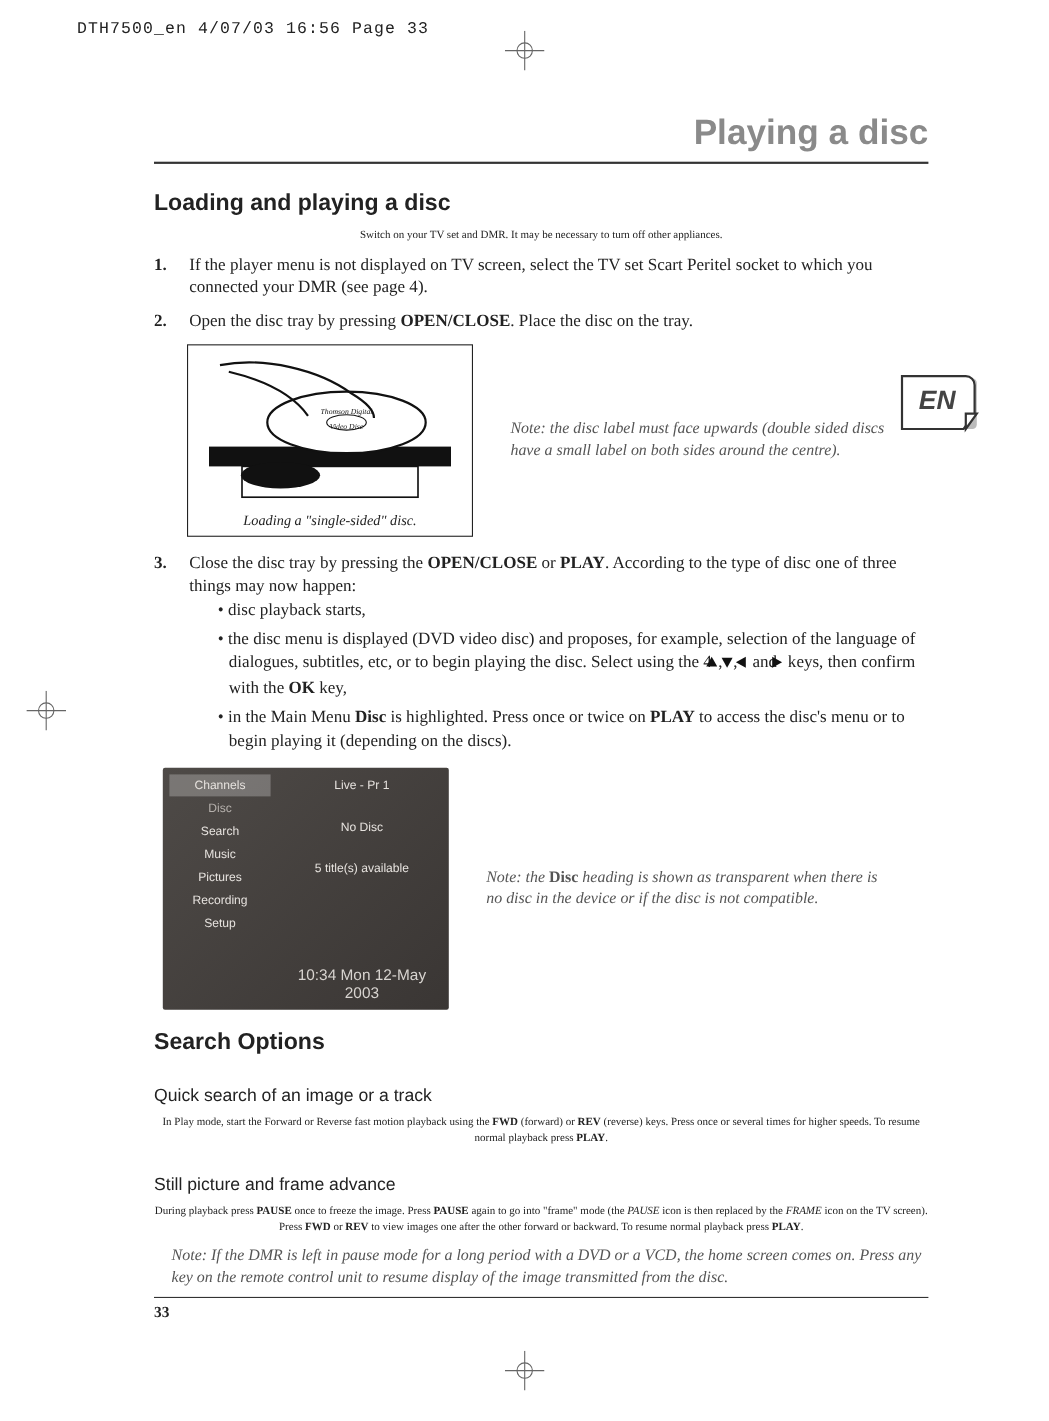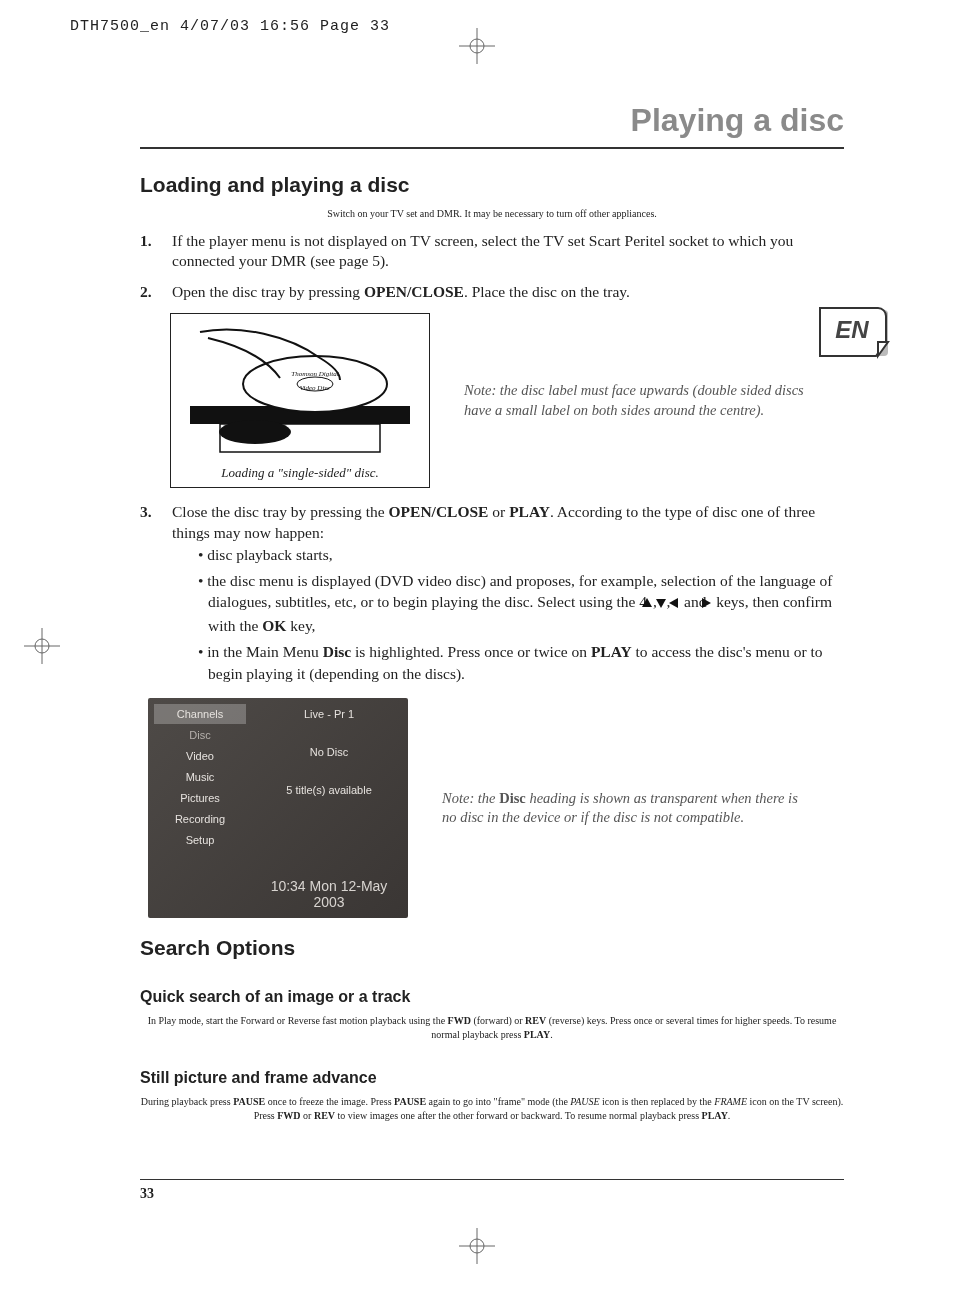--- a/index.html
+++ b/index.html
@@ -60,42 +60,42 @@
   .fig-box .tray-drawing {
     flex:1; width:100%; display:flex; align-items:center; justify-content:center;
   }
   .fig-caption { font-style: italic; font-size: 13px; }
   .note {
     font-style: italic; color: #555; font-size: 14.5px; line-height: 1.35;
     max-width: 360px;
   }
   
   .lang-badge {
-    position: absolute; top: 302px; right: 60px;
+    position: absolute; top: 336px; right: 60px;
     width: 78px; height: 60px;
   }
   
   .menu-row { display:flex; gap:34px; align-items:center; margin: 8px 0 18px 8px;}
   .menu-shot {
     width: 260px; border-radius: 2px;
     background: linear-gradient(135deg, #4e4a47 0%, #3a3634 100%);
     font-family: Verdana, Arial, sans-serif;
     font-size: 11px; color: #e6e2de; padding: 6px 6px;
   }
   .menu-grid { display:flex;text-align:center; }
   .menu-col-l { width: 92px; display:flex; flex-direction:column; gap:1px;}
   .menu-col-r { flex:1; display:flex; flex-direction:column; gap:18px; padding-left:10px;}
   .menu-item { padding: 4px 6px; }
   .menu-item.sel { background: rgba(255,255,255,0.25); }
   .menu-item.dim { color:#b5b0ac; }
   .menu-spacer { flex:1; min-height: 40px; }
   .menu-time { font-size: 14px; color:#d8d4d0; padding:2px 6px;}
   h3.sub {
     font-family: Verdana, Arial, sans-serif;
-    font-size: 16px; font-weight: 700;
+    font-size: 16px; font-weight: 400;
     margin: 28px 0 8px 0;
   }
   .note-inline {
     font-style: italic; color:#555; font-size:14.5px; line-height:1.35;
     padding-left: 16px; margin-top:4px;
   }
   .pagenum {
     position:absolute; bottom:0; left:0; right:0;
     border-top:1px solid #333; text-align:left; font-weight:700;
     font-size:14px; padding-top:6px;
@@ -143,21 +143,21 @@
 
 <div class="page">
   <div class="title-bar">Playing a disc</div>
 
   <h2 class="section">Loading and playing a disc</h2>
   <p class="body">Switch on your TV set and DMR. It may be necessary to turn off other appliances.</p>
 
   <ol class="steps">
     <li>
       <span class="num">1.</span>
-      <span class="txt">If the player menu is not displayed on TV screen, select the TV set Scart Peritel socket to which you connected your DMR (see page 5).</span>
+      <span class="txt">If the player menu is not displayed on TV screen, select the TV set Scart Peritel socket to which you connected your DMR (see page 4).</span>
     </li>
     <li>
       <span class="num">2.</span>
       <span class="txt">
         <span>Open the disc tray by pressing </span><span class="bold">OPEN/CLOSE</span><span>. Place the disc on the tray.</span>
       </span>
     </li>
   </ol>
 
   <div class="fig-row">
@@ -211,21 +211,21 @@
       </span>
     </li>
   </ol>
 
   <div class="menu-row">
     <div class="menu-shot">
       <div class="menu-grid">
         <div class="menu-col-l">
           <div class="menu-item sel">Channels</div>
           <div class="menu-item dim">Disc</div>
-          <div class="menu-item">Video</div>
+          <div class="menu-item">Search</div>
           <div class="menu-item">Music</div>
           <div class="menu-item">Pictures</div>
           <div class="menu-item">Recording</div>
           <div class="menu-item">Setup</div>
         </div>
         <div class="menu-col-r">
           <div class="menu-item">Live - Pr 1</div>
           <div class="menu-item">No Disc</div>
           <div class="menu-item">5 title(s) available</div>
           <div class="menu-spacer"></div>
@@ -242,15 +242,16 @@
 
   <h3 class="sub">Quick search of an image or a track</h3>
   <p class="body">
     <span>In Play mode, start the Forward or Reverse fast motion playback using the </span><span class="bold">FWD</span><span> (forward) or </span><span class="bold">REV</span><span> (reverse) keys. Press once or several times for higher speeds. To resume normal playback press </span><span class="bold">PLAY</span><span>.</span>
   </p>
 
   <h3 class="sub">Still picture and frame advance</h3>
   <p class="body">
     <span>During playback press </span><span class="bold">PAUSE</span><span> once to freeze the image. Press </span><span class="bold">PAUSE</span><span> again to go into "frame" mode (the </span><span style="font-style:italic">PAUSE</span><span> icon is then replaced by the </span><span style="font-style:italic">FRAME</span><span> icon on the TV screen). Press </span><span class="bold">FWD</span><span> or </span><span class="bold">REV</span><span> to view images one after the other forward or backward. To resume normal playback press </span><span class="bold">PLAY</span><span>.</span>
   </p>
+  <p class="note-inline">Note: If the DMR is left in pause mode for a long period with a DVD or a VCD, the home screen comes on. Press any key on the remote control unit to resume display of the image transmitted from the disc.</p>
 
   <div class="pagenum">33</div>
 </div>
 
 </body></html>

